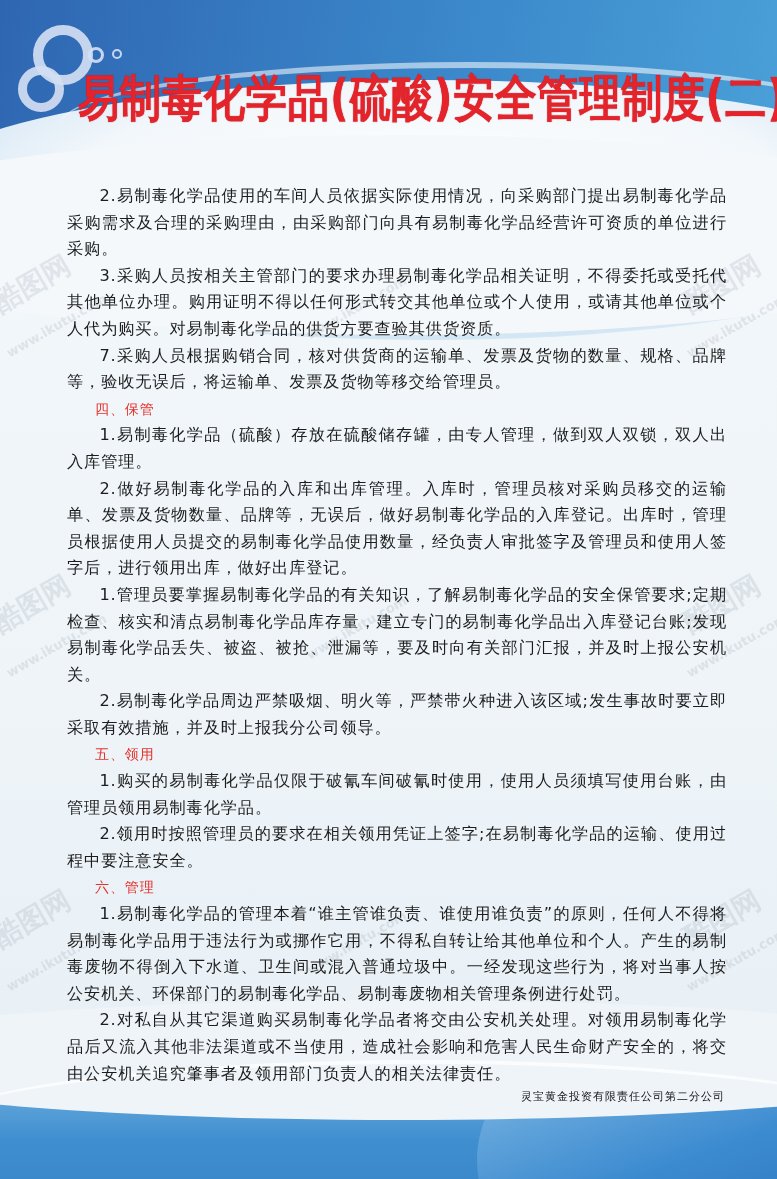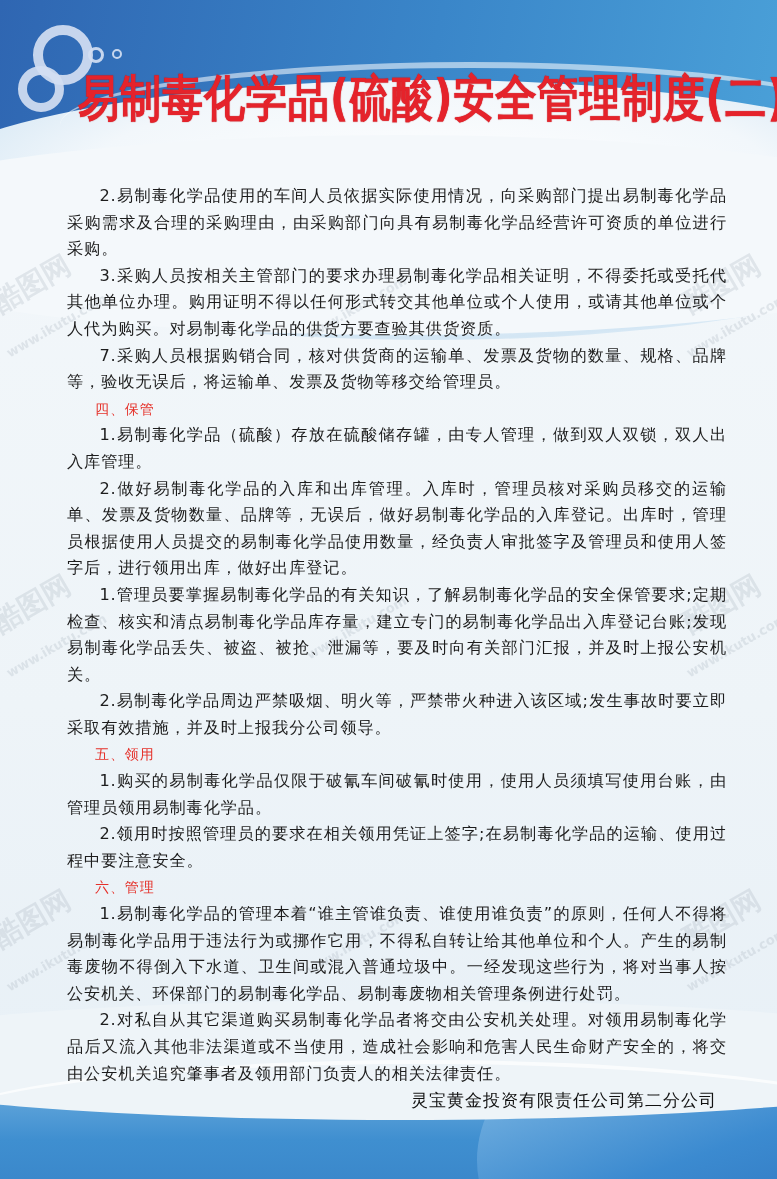--- a/index.html
+++ b/index.html
@@ -27,21 +27,21 @@
     background: linear-gradient(180deg, #8fc3e8 0%, #3f8fd0 35%, #2a6cb7 100%); border-radius: 50% 50% 0 0 / 35% 35% 0 0; }
   .bottom-wave { position: absolute; left: -200px; top: 1000px; width: 1200px; height: 120px; border-radius: 50%;
     background: #eef4f8; }
   .bottom-wave-line { position: absolute; left: -80px; top: 1060px; width: 1000px; height: 140px; border-radius: 50%;
     border-top: 4px solid rgba(255,255,255,0.7); }
   .bottom-right-swoosh { position: absolute; right: -120px; top: 1010px; width: 420px; height: 300px; border-radius: 50%;
     background: linear-gradient(160deg, #9ccbeb 0%, #3b8ad0 50%, #2563b0 100%); opacity: .9; }
   .content { position: absolute; left: 67px; top: 163px; width: 660px; margin-top: 20px; }
   .para { margin: 0; font-size: 16.2px; line-height: 26.6px; color: #1d1d1d; text-indent: 2em; letter-spacing: 0.9px; text-align: justify; }
   .heading { margin: 0; font-size: 14px; line-height: 26.6px; color: #e5312a; text-indent: 2em; letter-spacing: 0.9px; }
-  .signature { position: absolute; right: 60px; top: 1089px; font-size: 17px; color: #111; letter-spacing: 1px; }
+  .signature { position: absolute; right: 52px; top: 1089px; font-size: 11px; color: #111; letter-spacing: 1px; }
   .watermark { position: absolute; color: rgba(170,180,190,0.28); font-size: 28px; font-weight: bold; transform: rotate(-30deg); white-space: nowrap; pointer-events: none; }
   .watermark.small { font-size: 13px; }
 </style>
 </head>
 <body>
 
 <div class="poster">
   <div class="top-band"></div>
   <div class="top-wave"></div>
   <div class="top-wave-line"></div>

